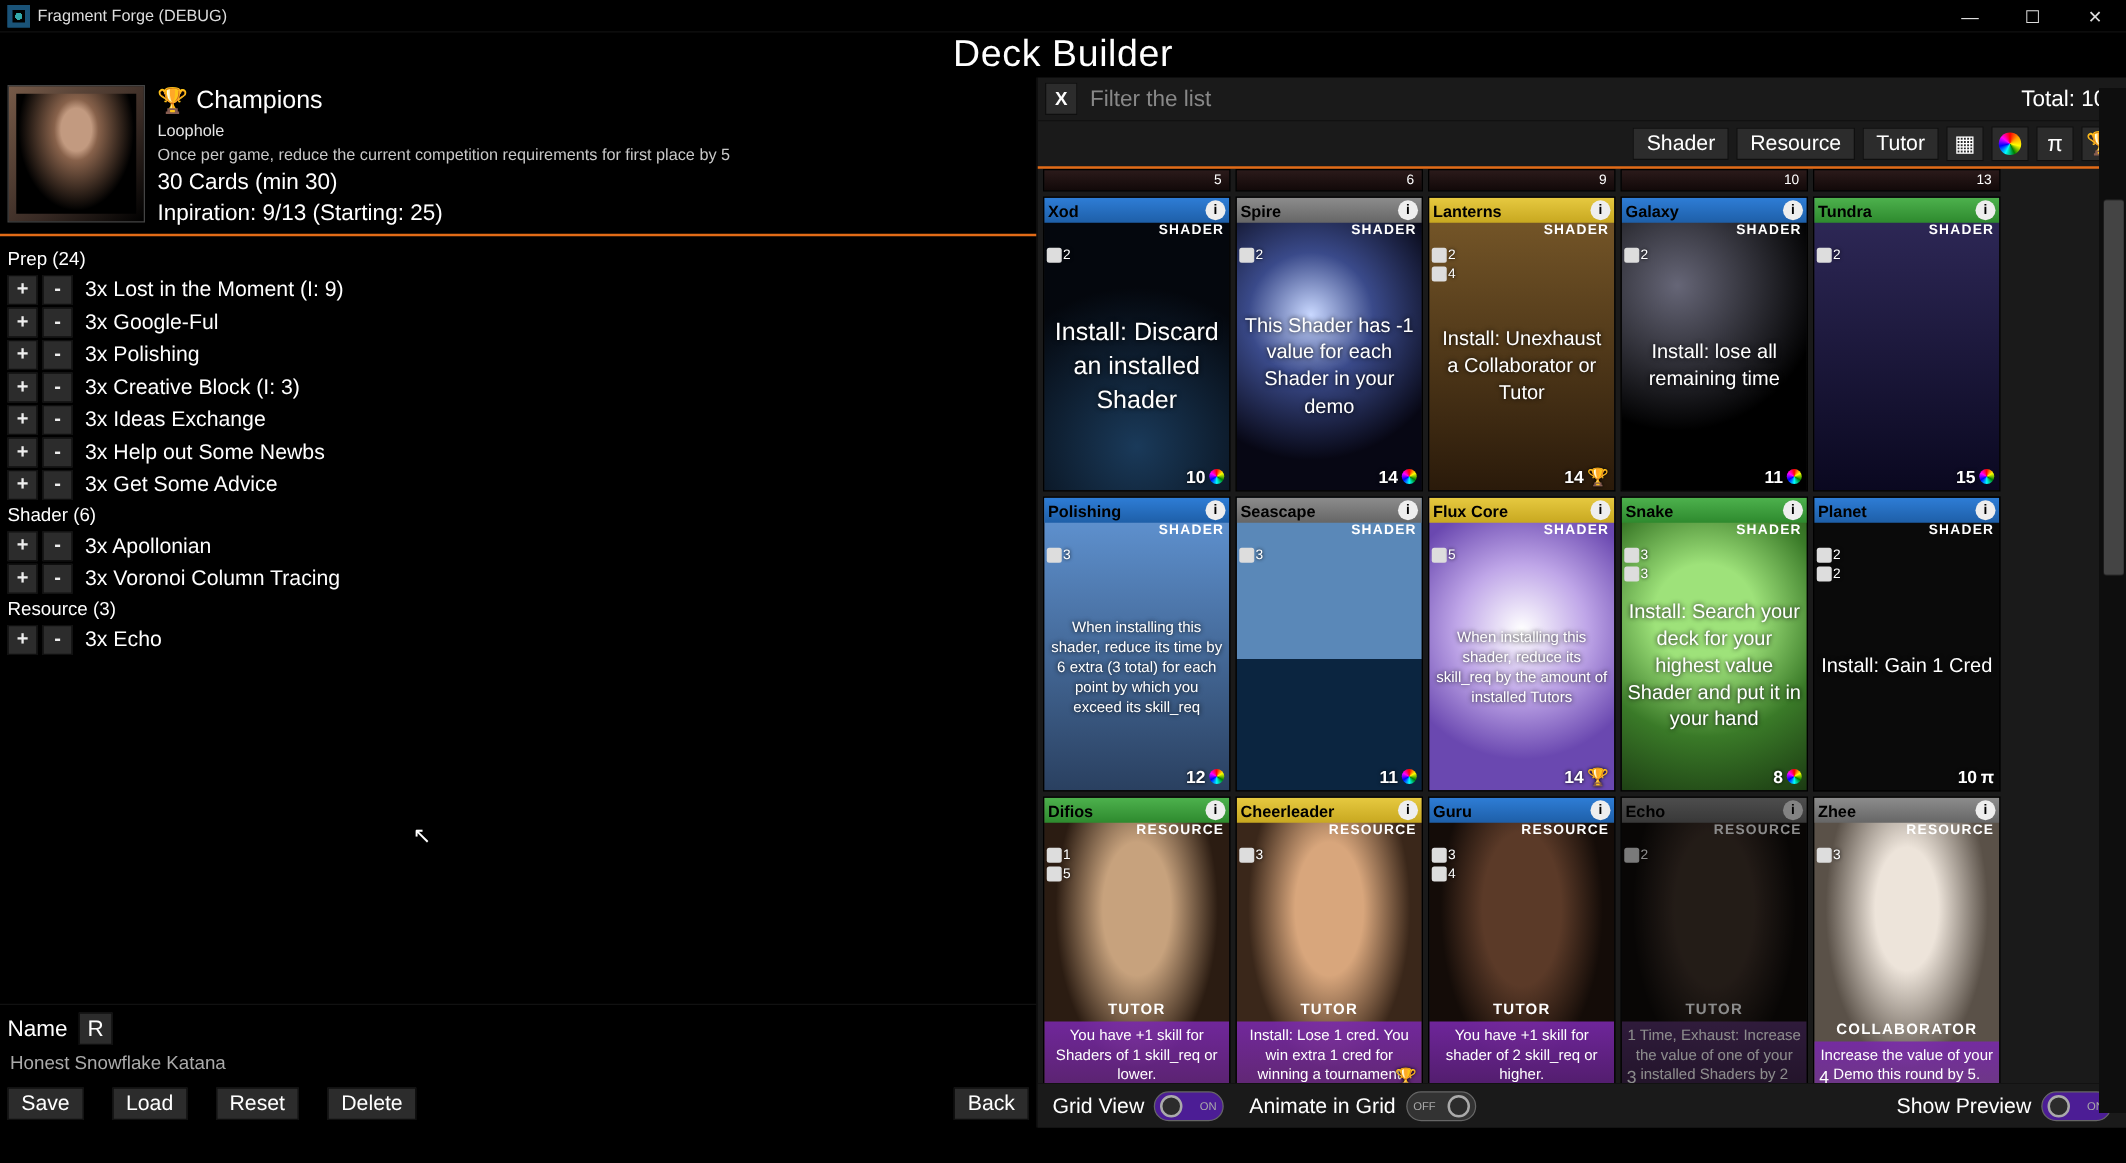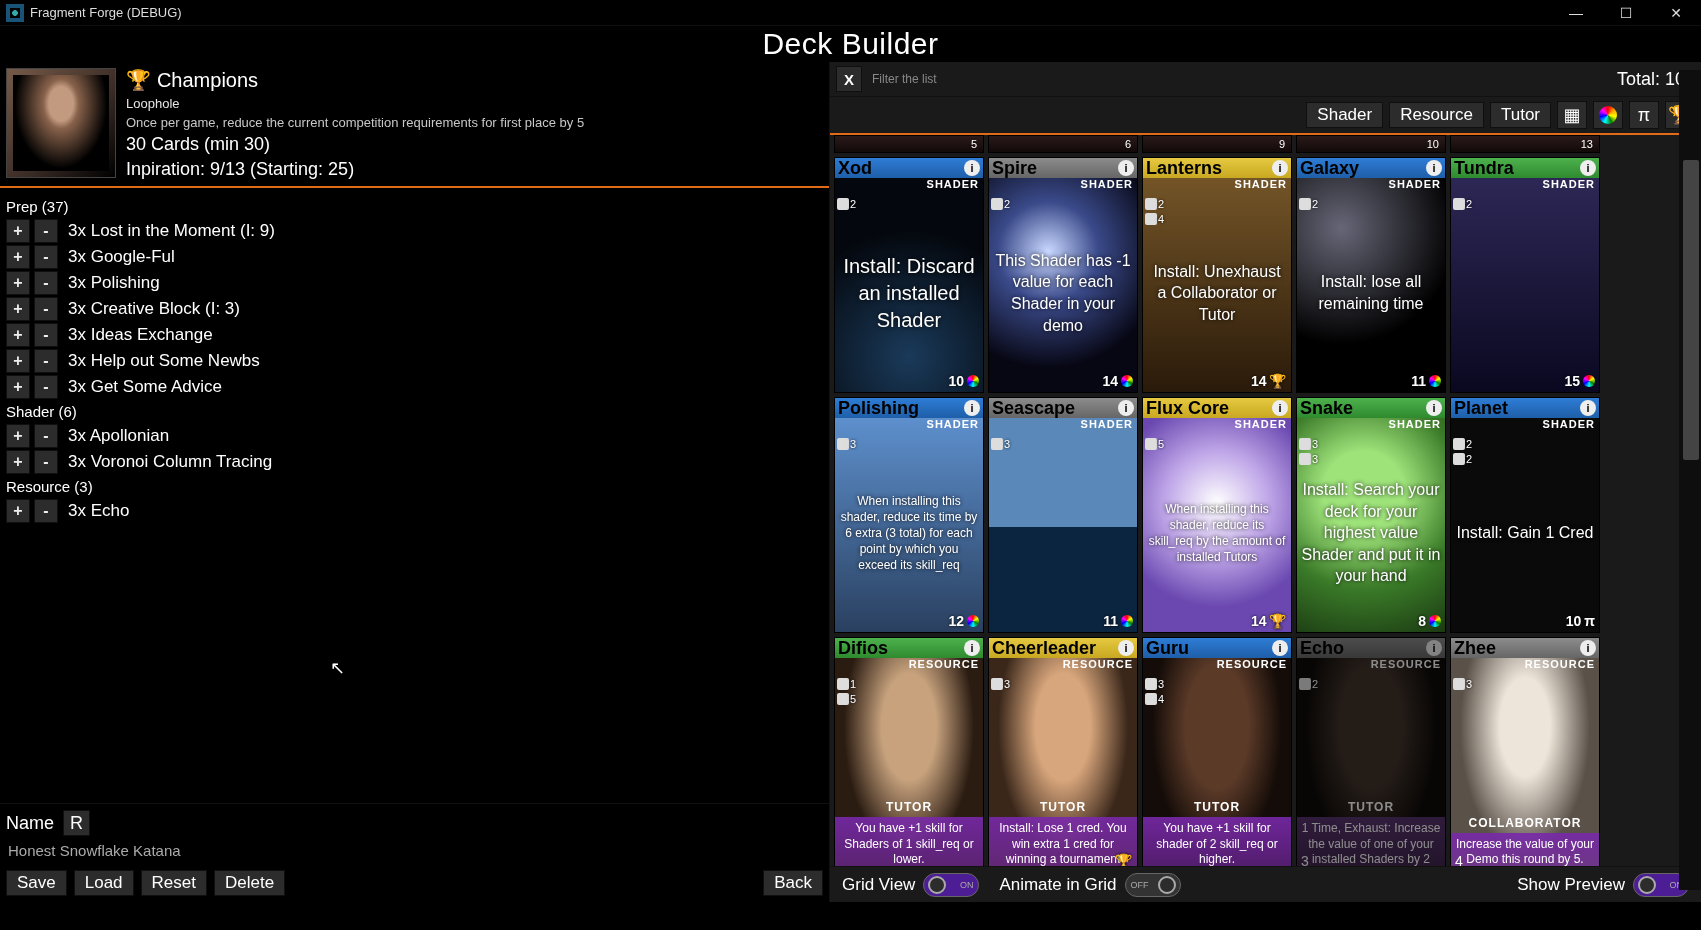--- a/index.html
+++ b/index.html
@@ -33,41 +33,41 @@
   .row{display:flex;align-items:center;gap:4px;margin:2px 0}
   .pmbtn{width:24px;height:24px;background:#2c2c2c;border:1px solid #0f0f0f;color:#eee;display:flex;align-items:center;justify-content:center;font-size:16px;font-weight:600;cursor:pointer}
   .row .txt{margin-left:6px;font-size:17px;color:#fff}
   
   .cursor{position:absolute;left:330px;top:595px;font-size:18px;color:#fff;pointer-events:none}
   
   .namepane{padding:6px;border-top:1px solid #111}
   .namepane .lbl{font-size:18px;color:#fff;margin-bottom:4px}
   .nameval{display:inline-block;background:#2c2c2c;border:1px solid #0f0f0f;padding:0 6px;height:26px;line-height:24px;margin-left:4px;color:#fff}
   .suggest{color:#aaa;height:24px;padding:2px 2px}
-  .btnrow{display:flex;gap:7px;margin-top:6px}
+  .btnrow{display:flex;gap:23px;margin-top:6px}
   .btn{background:#2c2c2c;border:1px solid #0f0f0f;padding:2px 10px;color:#fff;font-size:17px;cursor:pointer}
   .btn.back{margin-left:auto}
   
   .filterbar{display:flex;align-items:center;gap:8px;padding:4px 6px;border-bottom:1px solid #111}
   .xbtn{width:26px;height:26px;background:#2c2c2c;border:1px solid #0f0f0f;color:#fff;display:flex;align-items:center;justify-content:center;font-weight:600;cursor:pointer}
-  .filter-input{flex:1;background:transparent;border:none;color:#22c55e;font-size:12px;padding:2px}
+  .filter-input{flex:1;background:transparent;border:none;color:#22c55e;font-size:18px;padding:2px}
   .filter-input::placeholder{color:#888}
   .tot{color:#fff;font-size:18px}
   
   .catrow{display:flex;gap:6px;padding:4px 6px;align-items:center;justify-content:flex-end;border-bottom:2px solid #e26b17}
   .cat{background:#2c2c2c;border:1px solid #0f0f0f;padding:2px 10px;font-size:17px;color:#fff;cursor:pointer}
   .cat.icon{width:30px;height:28px;padding:0;display:flex;align-items:center;justify-content:center;font-size:18px}
   .rainbow{background:conic-gradient(red,orange,yellow,green,cyan,blue,magenta,red);border-radius:50%;width:18px;height:18px}
   
   .grid{flex:1;overflow:auto;padding:0 4px 4px;background:#1a1a1a}
   .gridrow{display:flex;gap:4px;margin-top:4px}
   .card{width:150px;height:236px;background:#111;border:1px solid #000;position:relative;display:flex;flex-direction:column;color:#fff;font-size:12px;overflow:hidden}
   .card .titlebar2{height:20px;display:flex;align-items:center;padding:0 3px;font-weight:600;font-size:13px}
   .card .titlebar2 .circ{width:16px;height:16px;border-radius:50%;background:#eee;color:#000;font-size:11px;font-weight:bold;display:flex;align-items:center;justify-content:center}
-  .card .titlebar2 .tname{flex:1;color:#000;font-size:18px}
+  .card .titlebar2 .tname{flex:1;color:#000;font-size:13px}
   .card .type{height:16px;text-align:right;padding-right:4px;font-size:11px;letter-spacing:1px;color:#fff;font-weight:600}
   .card .body{flex:1;display:flex;align-items:center;justify-content:center;text-align:center;padding:4px;font-size:14px;line-height:1.35;position:relative;overflow:hidden}
   .card .costcol{position:absolute;left:2px;top:40px;display:flex;flex-direction:column;gap:3px;z-index:2}
   .chip{display:flex;align-items:center;gap:1px;color:#fff;font-size:11px;text-shadow:0 0 3px #000}
   .chip .ic{width:12px;height:12px;display:inline-block;background:#ddd;border-radius:2px}
   .card .val{position:absolute;right:4px;bottom:3px;font-size:14px;font-weight:600;display:flex;align-items:center;gap:3px;text-shadow:0 0 3px #000}
   .card .bl{position:absolute;left:4px;bottom:3px;font-size:14px}
   .tb-blue{background:linear-gradient(#2e7dd6,#1e5fa8)}
   .tb-green{background:linear-gradient(#4db14d,#2e8a2e)}
   .tb-yellow{background:linear-gradient(#e6c940,#c8a820)}
@@ -135,21 +135,21 @@
             <span>Champions</span>
           </div>
         <div class="champ-name">Loophole</div>
         <div class="champ-desc">Once per game, reduce the current competition requirements for first place by 5</div>
         <div class="champ-meta">30 Cards (min 30)</div>
         <div class="champ-meta">Inpiration: 9/13 (Starting: 25)</div>
       </div>
     </div>
 
     <div class="decklist">
-      <div class="section-label">Prep (37)</div>
+      <div class="section-label">Prep (24)</div>
       <div id="prep-rows">
           <div class="row">
             <div class="pmbtn">+</div>
             <div class="pmbtn">-</div>
             <span class="txt">3x Lost in the Moment (I: 9)</span>
           </div>
           <div class="row">
             <div class="pmbtn">+</div>
             <div class="pmbtn">-</div>
             <span class="txt">3x Google-Ful</span>

